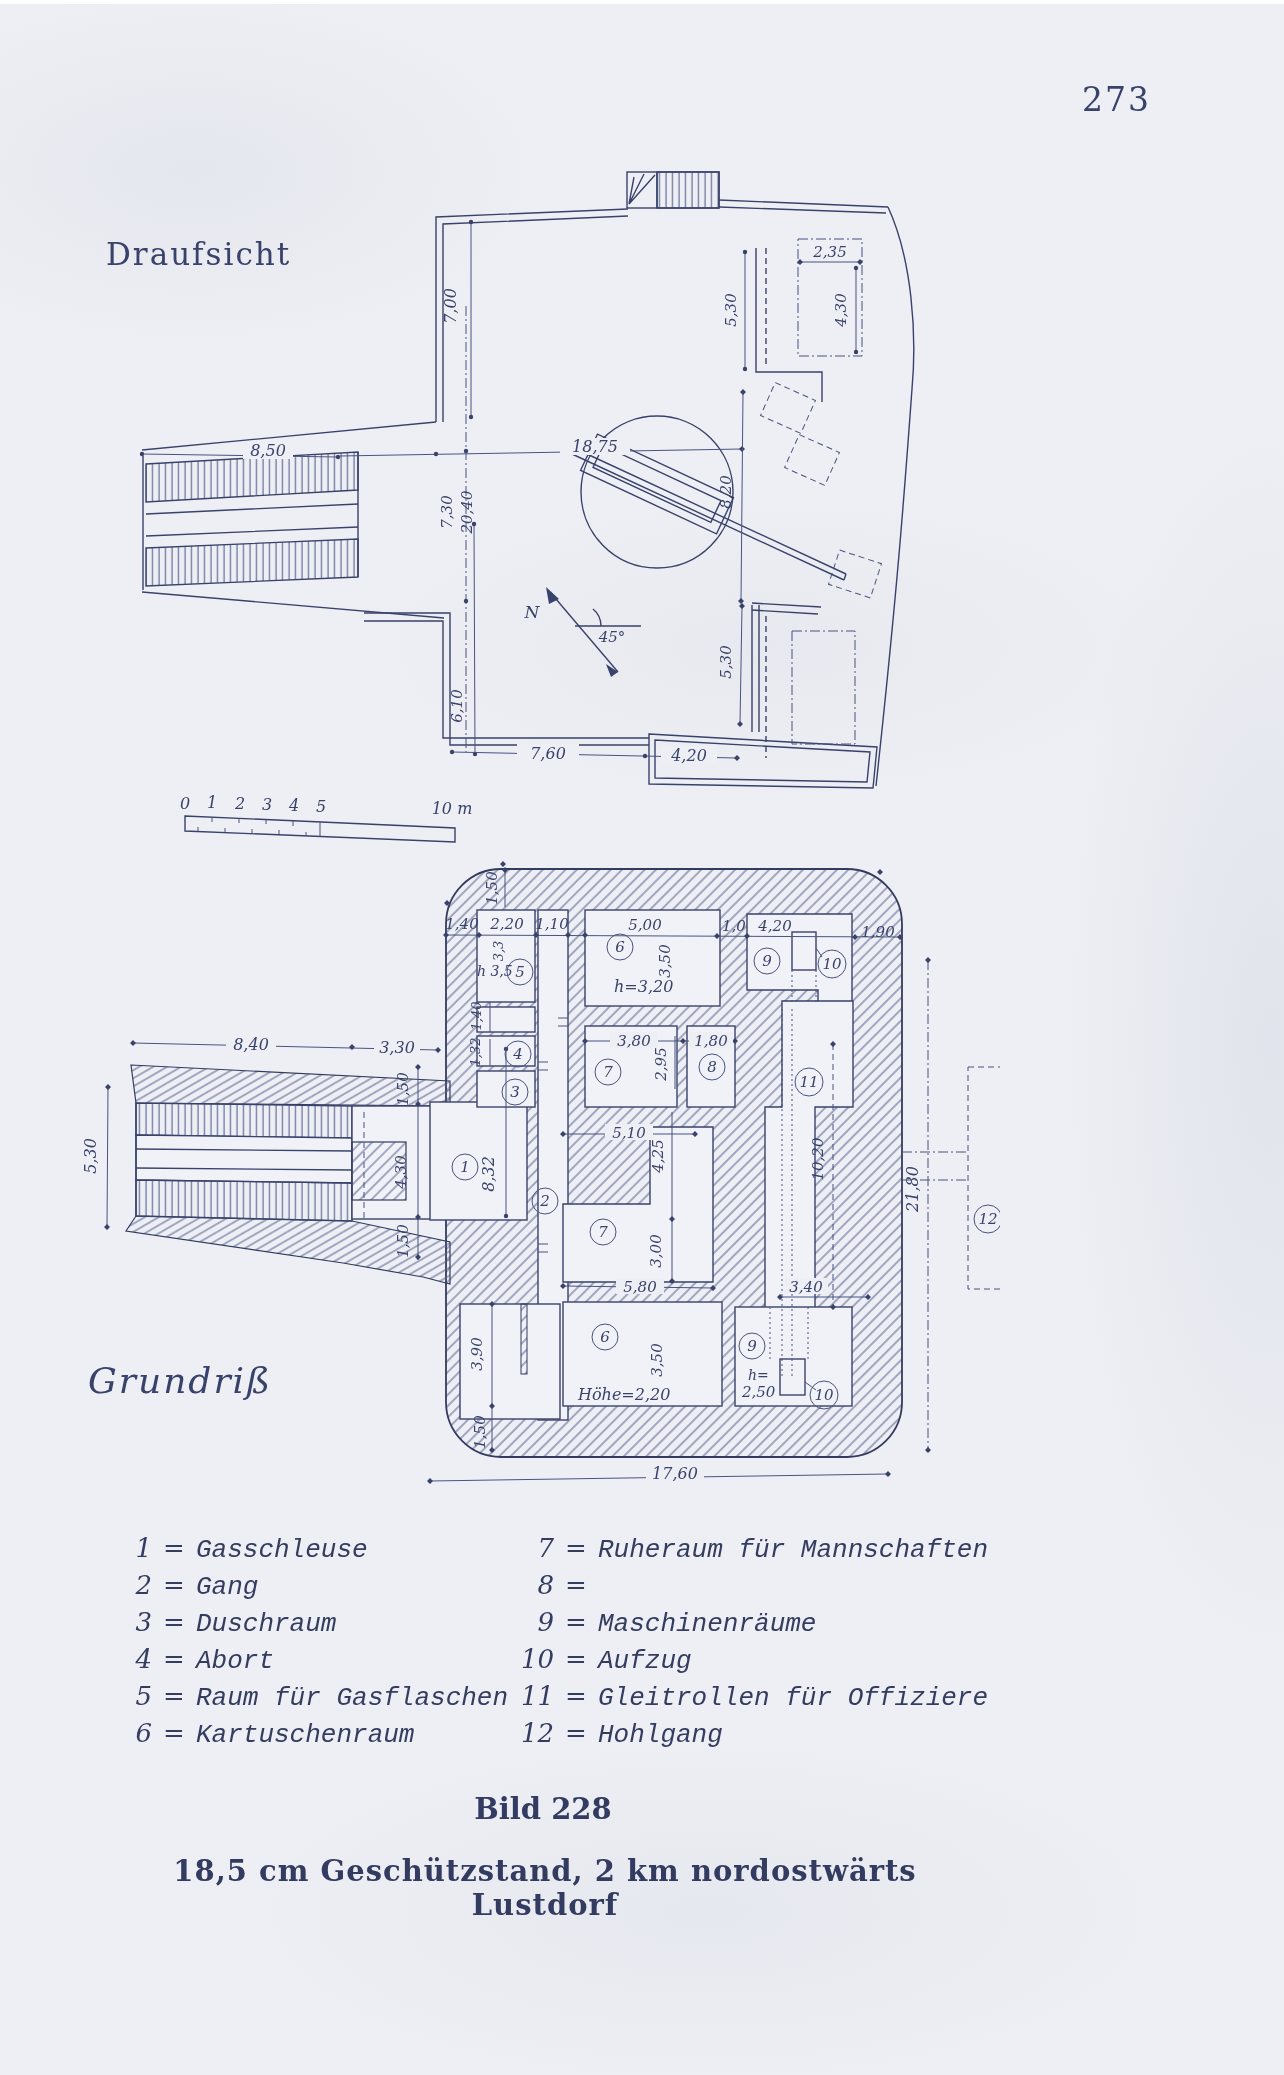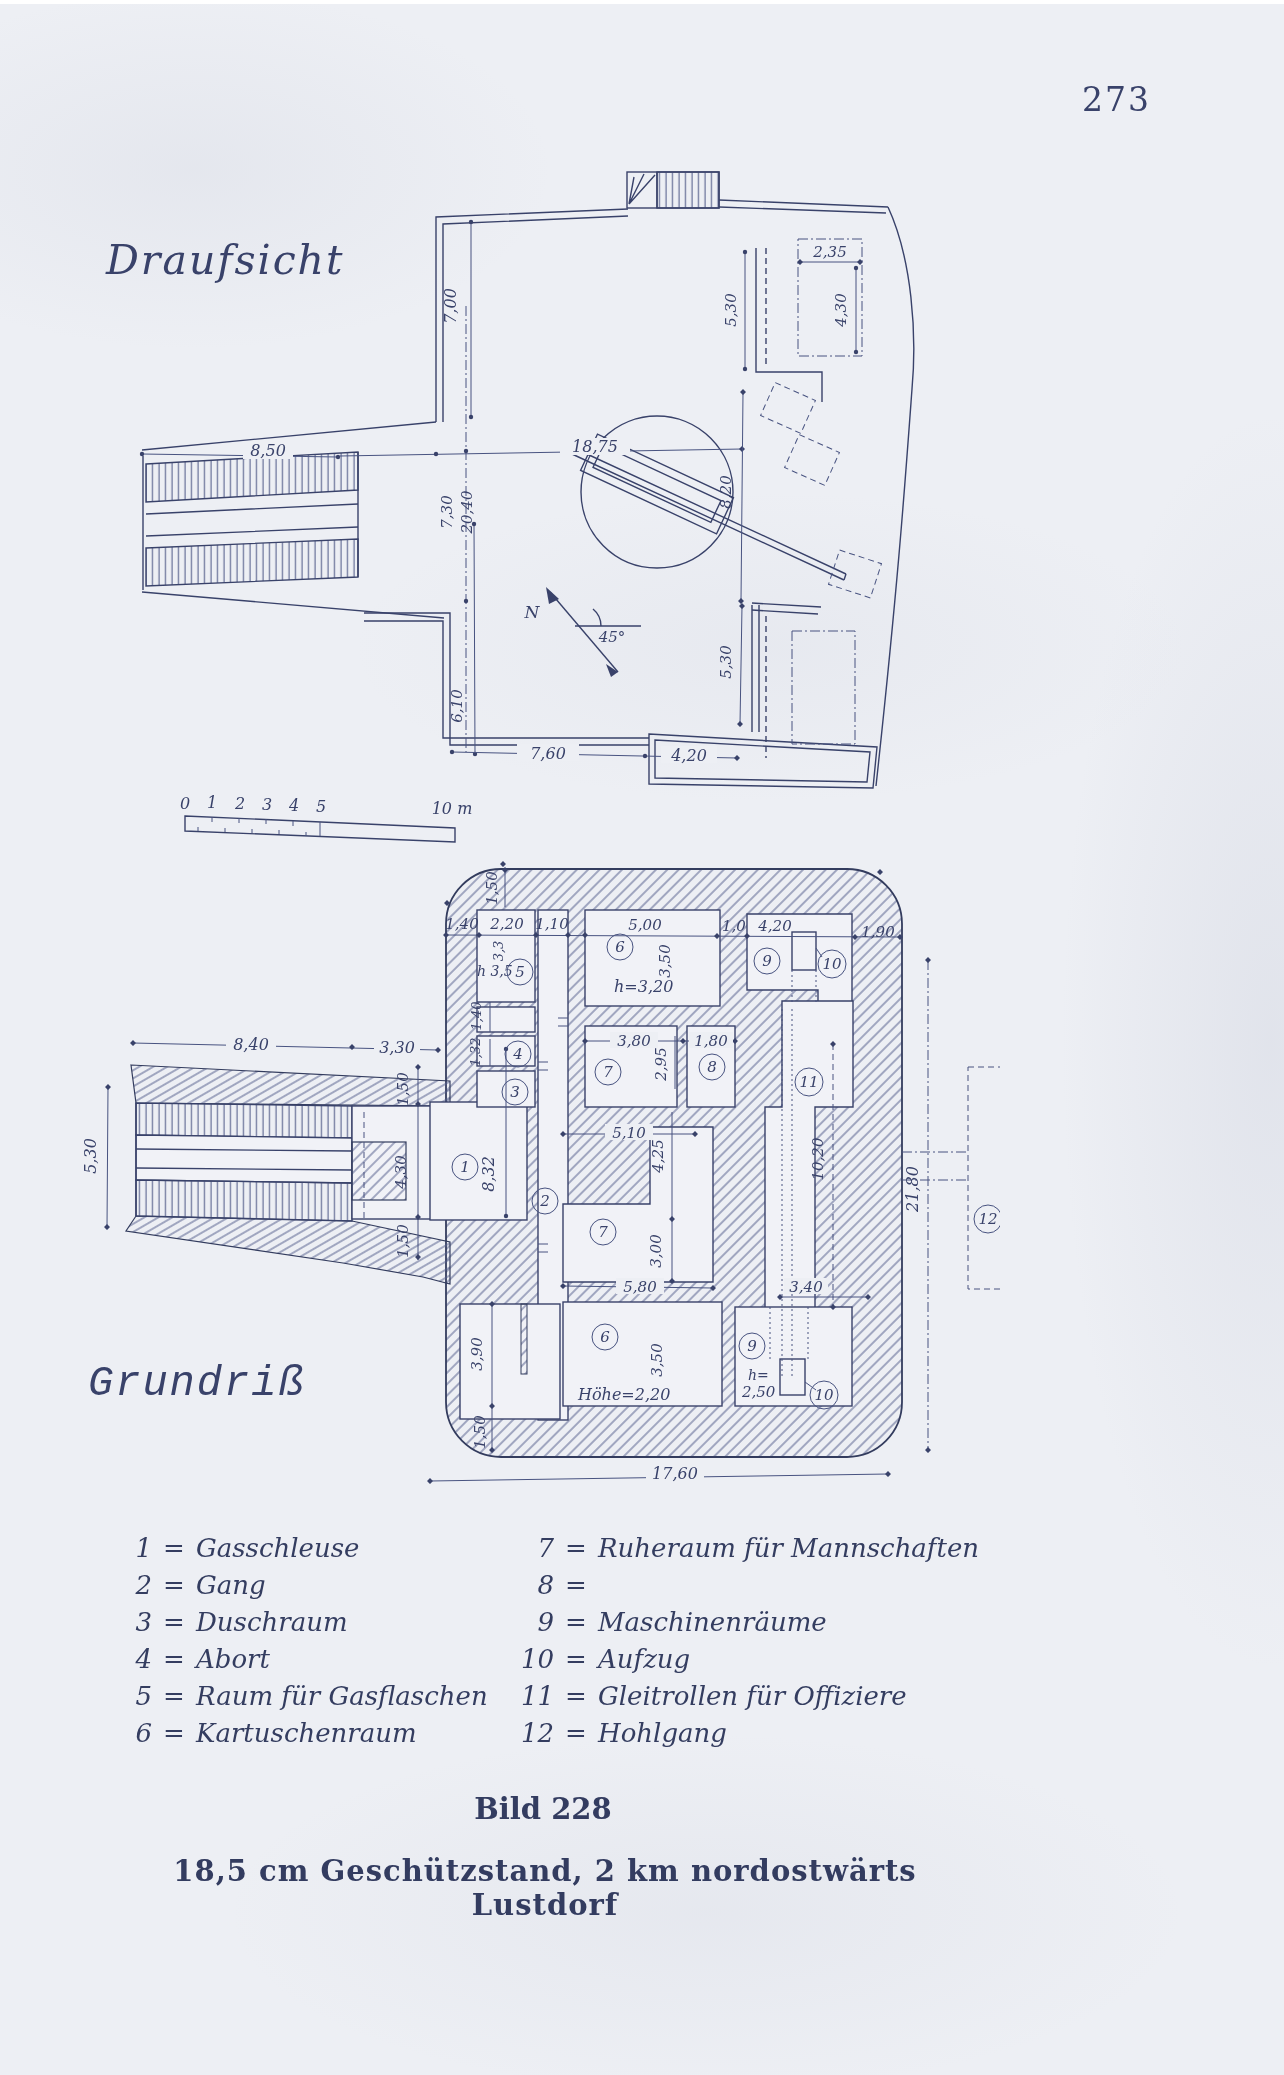--- a/index.html
+++ b/index.html
@@ -7,39 +7,39 @@
        font-family:"DejaVu Serif", serif;}
   .page{position:absolute;left:0;top:4px;width:1284px;height:2075px;
     background:
       radial-gradient(ellipse 600px 300px at 15% 8%, rgba(176,182,200,.14), transparent 60%),
       radial-gradient(ellipse 700px 260px at 60% 31%, rgba(176,182,200,.10), transparent 60%),
       radial-gradient(ellipse 800px 300px at 55% 92%, rgba(176,182,200,.12), transparent 60%),
       radial-gradient(ellipse 300px 900px at 99% 50%, rgba(170,176,196,.18), transparent 70%),
       #edeff4;
     color:#39426a;}
   .pageno{position:absolute;left:1082px;top:76px;font-size:33px;letter-spacing:2px;}
-  .dtitle{position:absolute;left:106px;top:232px;font-size:41px;font-style:italic;letter-spacing:2px;}
-  .gtitle{position:absolute;left:88px;top:1356px;font-size:42px;font-style:italic;letter-spacing:2px;font-family:Liberation Mono, monospace;}
+  .dtitle{position:absolute;left:106px;top:232px;font-size:31px;letter-spacing:2px;}
+  .gtitle{position:absolute;left:88px;top:1356px;font-size:36px;font-style:italic;letter-spacing:2px;}
   svg{position:absolute;}
   svg text{font-family:"DejaVu Serif", serif;font-style:italic;fill:#39426a;font-size:15px;}
   svg text.big{font-size:17px;}
   svg text.med{font-size:16px;}
   .ln{stroke:#39426a;fill:none;stroke-width:1.4;}
   .thin{stroke:#485380;fill:none;stroke-width:1;}
   .dd{stroke-dasharray:10 3 2 3;}
   .ds{stroke-dasharray:6 4;}
   .dt{stroke-dasharray:2 3;}
   .mk{fill:#39426a;stroke:none;}
   .bg{fill:#edeff4;stroke:none;}
   .room{fill:#f1f2f7;stroke:#39426a;stroke-width:1.4;}
   .legend{position:absolute;font-style:italic;font-size:26px;color:#343d60;}
   .lrow{display:flex;height:37px;align-items:baseline;line-height:37px;}
   .lnum{display:inline-block;width:54px;text-align:right;}
   .leq{display:inline-block;width:44px;text-align:center;}
-  .llabel{display:inline-block;white-space:nowrap;}
+  .llabel{display:inline-block;white-space:nowrap;font-family:Liberation Mono, monospace;}
   .cap1{position:absolute;left:190px;top:1788px;width:706px;text-align:center;
         font-size:29px;font-weight:bold;color:#333c60;}
   .cap2{position:absolute;left:140px;top:1830px;width:810px;text-align:center;
         font-size:29px;font-weight:bold;letter-spacing:1px;color:#333c60;margin-top:20px;}
 </style>
 </head>
 <body>
 
 <div class="page">
 

